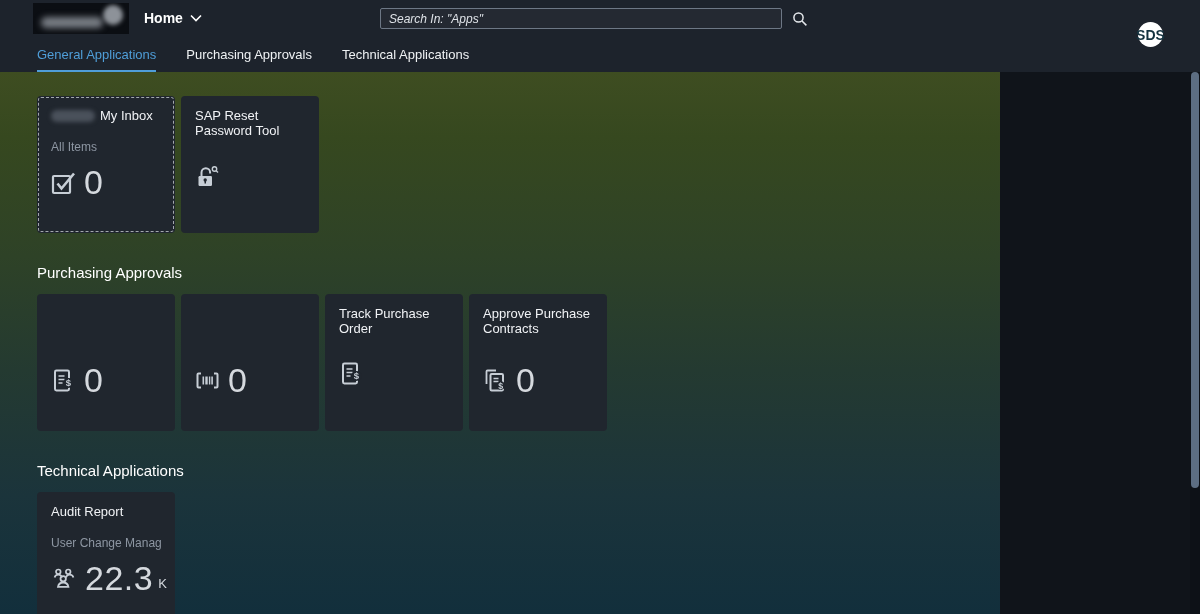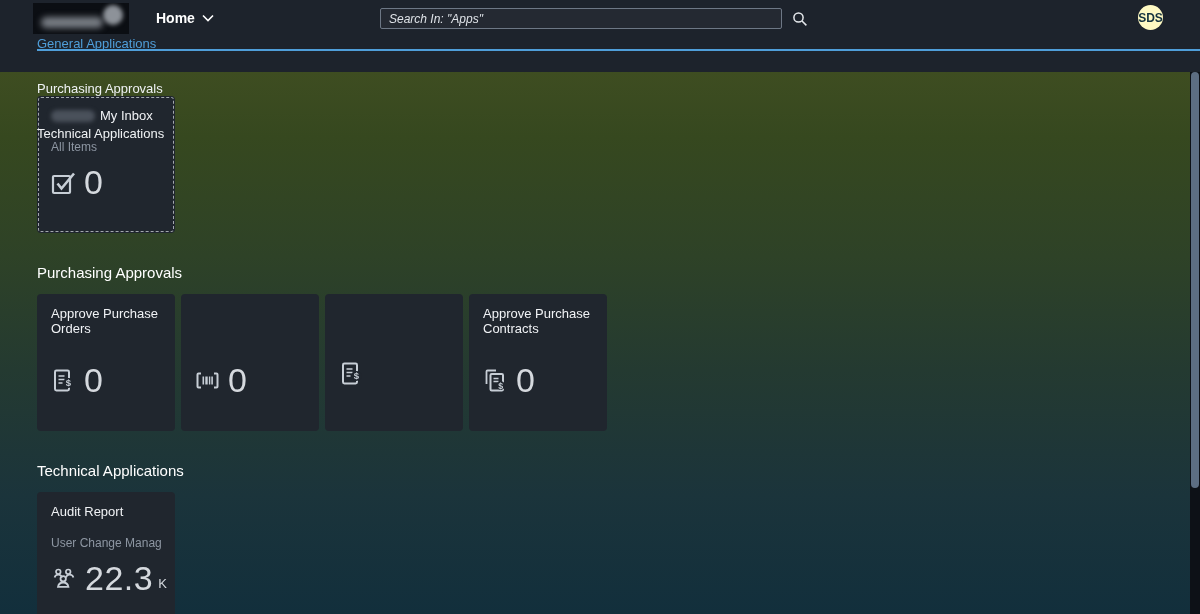--- a/index.html
+++ b/index.html
@@ -8,21 +8,21 @@
     font-family:"Liberation Sans","DejaVu Sans",sans-serif;
     background:#10141a;
     position:relative;
   }
 
   
   .shell-header {
     position:absolute; top:0; left:0; width:1200px; height:72px;
     background:#1d232c; z-index:5;
   }
-  .topbar { height:36px; display:flex; align-items:center; position:relative;gap:12px; }
+  .topbar { height:36px; display:flex; align-items:center; position:relative; }
   .logo {
     width:96px; height:31px; margin-left:33px; background:#0b0e13;
     position:relative; overflow:hidden; flex:0 0 auto;
   }
   .logo .smudge1 {
     position:absolute; left:8px; top:14px; width:62px; height:11px;
     background:#787d84; border-radius:6px; filter:blur(3px);
   }
   .logo .smudge2 {
     position:absolute; right:6px; top:2px; width:20px; height:20px;
@@ -36,39 +36,39 @@
   .search-wrap { position:absolute; left:380px; top:8px; display:flex; align-items:center; }
   .search-input {
     width:402px; height:21px; background:rgba(255,255,255,0.03);
     border:1px solid #6d7785; border-radius:2px; color:#e7eaee;
     font-size:12px; font-style:italic; padding:0 8px; outline:none;
     font-family:"Liberation Sans","DejaVu Sans",sans-serif;
   }
   .search-input::placeholder { color:#dfe3e8; font-style:italic; opacity:1; }
   .search-btn { margin-left:10px; background:none; border:none; cursor:pointer; line-height:0; }
   .avatar {
-    position:absolute; right:37px; top:5px; width:25px; height:25px; border-radius:50%;
-    background:#fef9c3; color:#14323f; font-size:12px; font-weight:bold;
+    position:absolute; right:37px; top:22px; width:25px; height:25px; border-radius:50%;
+    background:#ffffff; color:#14323f; font-size:14px; font-weight:bold;
     display:flex; align-items:center; justify-content:center; cursor:pointer;
   }
 
   
-  .tabs { height:36px; display:flex; align-items:stretch; padding-left:37px; gap:30px;flex-direction:column; }
+  .tabs { height:36px; display:flex; align-items:stretch; padding-left:37px; gap:30px; }
   .tab {
     position:relative; display:flex; align-items:center;
     font-size:13px; color:#eff2f4; cursor:pointer; white-space:nowrap;
   }
   .tab.active { color:#4f9ed9; }
   .tab.active::after {
     content:""; position:absolute; left:0; right:0; bottom:0; height:2px; background:#4f9ed9;
   }
 
   
   .content {
-    position:absolute; top:72px; left:0; width:1200px; height:542px;
+    position:absolute; top:72px; left:0; width:1000px; height:542px;
     background:linear-gradient(180deg,#3e4d21 0%,#36481f 12%,#2e4227 34%,#243a31 55%,#1b343b 78%,#122f3c 100%);
     padding:24px 0 0 37px; overflow:hidden;
   }
   .tile-row { display:flex; gap:6px; }
   .group-heading { margin:30px 0 12px; font-size:15px; font-weight:400; color:#ffffff; line-height:19px; }
 
   .tile {
     position:relative; width:138px; height:137px; background:#20262e;
     border-radius:4px; padding:12px 14px; cursor:pointer; flex:0 0 auto;
   }
@@ -149,27 +149,39 @@
       <div class="tile-subtitle">All Items</div>
       <div class="kpi">
         <svg width="27" height="27" viewBox="0 0 27 27" fill="none" stroke="currentColor">
           <rect x="3" y="7" width="17" height="17" rx="1" stroke-width="2.2"></rect>
           <path d="M7.5 14.5 L11.5 19.5 L24 4.5" stroke-width="2.6"></path>
         </svg>
         <span class="kpi-count">0</span>
       </div>
     </div>
 
+    <div class="tile">
+      <div class="tile-title">SAP Reset Password Tool</div>
+      <div class="kpi">
+        <svg width="27" height="27" viewBox="0 0 27 27" fill="none">
+          <path d="M7.5 14 V10.5 a4.3 4.3 0 0 1 8.6 0 V11.5" stroke="currentColor" stroke-width="2"></path>
+          <rect x="4.5" y="14" width="13.5" height="10" rx="1.2" fill="currentColor"></rect>
+          <circle cx="11.2" cy="18" r="1.7" fill="#20262e"></circle>
+          <rect x="10.5" y="18.5" width="1.5" height="3" fill="#20262e"></rect>
+          <circle cx="20.5" cy="7" r="2.2" stroke="currentColor" stroke-width="1.4"></circle>
+          <path d="M22.2 8.8 L24 10.5" stroke="currentColor" stroke-width="1.4"></path>
+        </svg>
+      </div>
+    </div>
   </div>
 
   <h2 class="group-heading">Purchasing Approvals</h2>
   <div class="tile-row">
 
     <div class="tile">
-      <div class="tile-title">Approve Purchase Orders</div>
       <div class="kpi">
         <svg width="27" height="27" viewBox="0 0 27 27" fill="none">
           <rect x="5" y="3.5" width="14" height="20" rx="1.4" stroke="currentColor" stroke-width="2"></rect>
           <path d="M8.5 9 h6 M8.5 12.5 h6 M8.5 16 h4" stroke="currentColor" stroke-width="1.5"></path>
           <circle cx="18.5" cy="16" r="5" fill="#20262e"></circle>
           <text x="18.5" y="19.3" font-size="9.5" font-weight="bold" fill="currentColor" text-anchor="middle" font-family="Liberation Sans, sans-serif">$</text>
         </svg>
         <span class="kpi-count">0</span>
       </div>
     </div>
@@ -182,20 +194,21 @@
           <rect x="8.5" y="9.5" width="1.6" height="8" fill="currentColor"></rect>
           <rect x="11.3" y="9.5" width="2.4" height="8" fill="currentColor"></rect>
           <rect x="14.9" y="9.5" width="1.4" height="8" fill="currentColor"></rect>
           <rect x="17.3" y="9.5" width="1.6" height="8" fill="currentColor"></rect>
         </svg>
         <span class="kpi-count">0</span>
       </div>
     </div>
 
     <div class="tile">
+      <div class="tile-title">Track Purchase Order</div>
       <div class="kpi">
         <svg width="27" height="27" viewBox="0 0 27 27" fill="none">
           <rect x="5" y="3.5" width="14" height="20" rx="1.4" stroke="currentColor" stroke-width="2"></rect>
           <path d="M8.5 9 h6 M8.5 12.5 h6 M8.5 16 h4" stroke="currentColor" stroke-width="1.5"></path>
           <circle cx="18.5" cy="16" r="5" fill="#20262e"></circle>
           <text x="18.5" y="19.3" font-size="9.5" font-weight="bold" fill="currentColor" text-anchor="middle" font-family="Liberation Sans, sans-serif">$</text>
         </svg>
       </div>
     </div>
 

